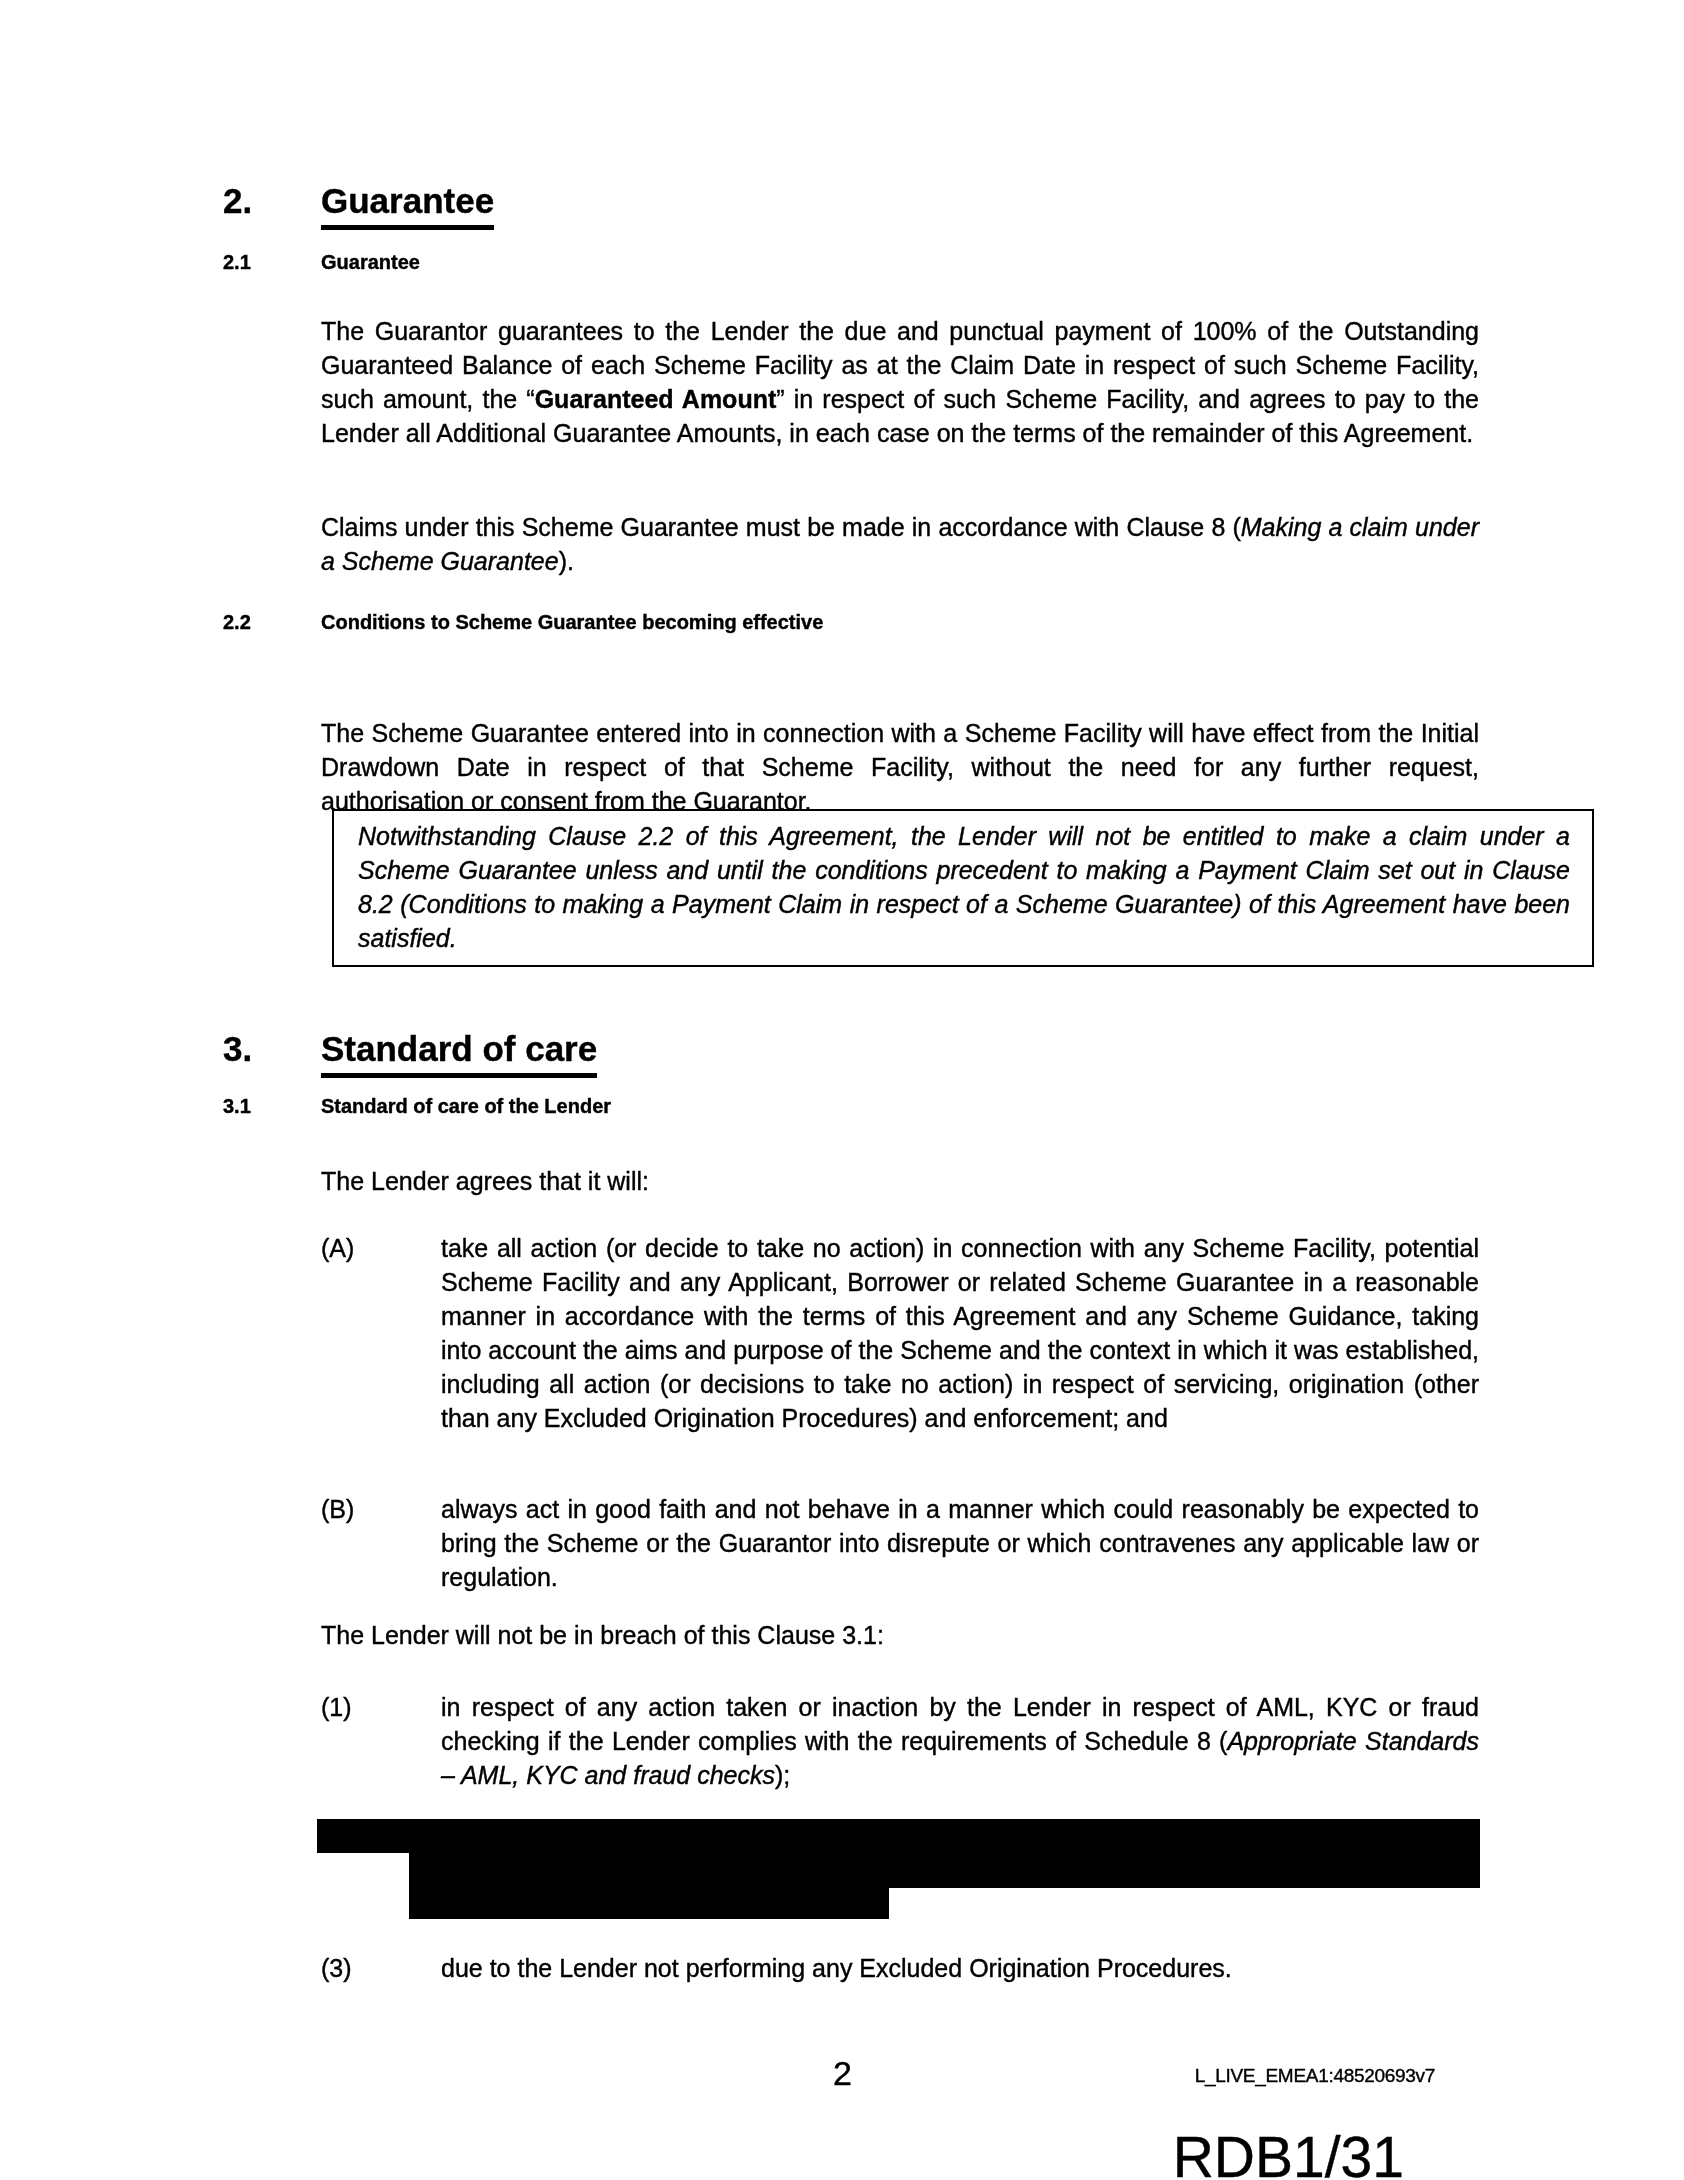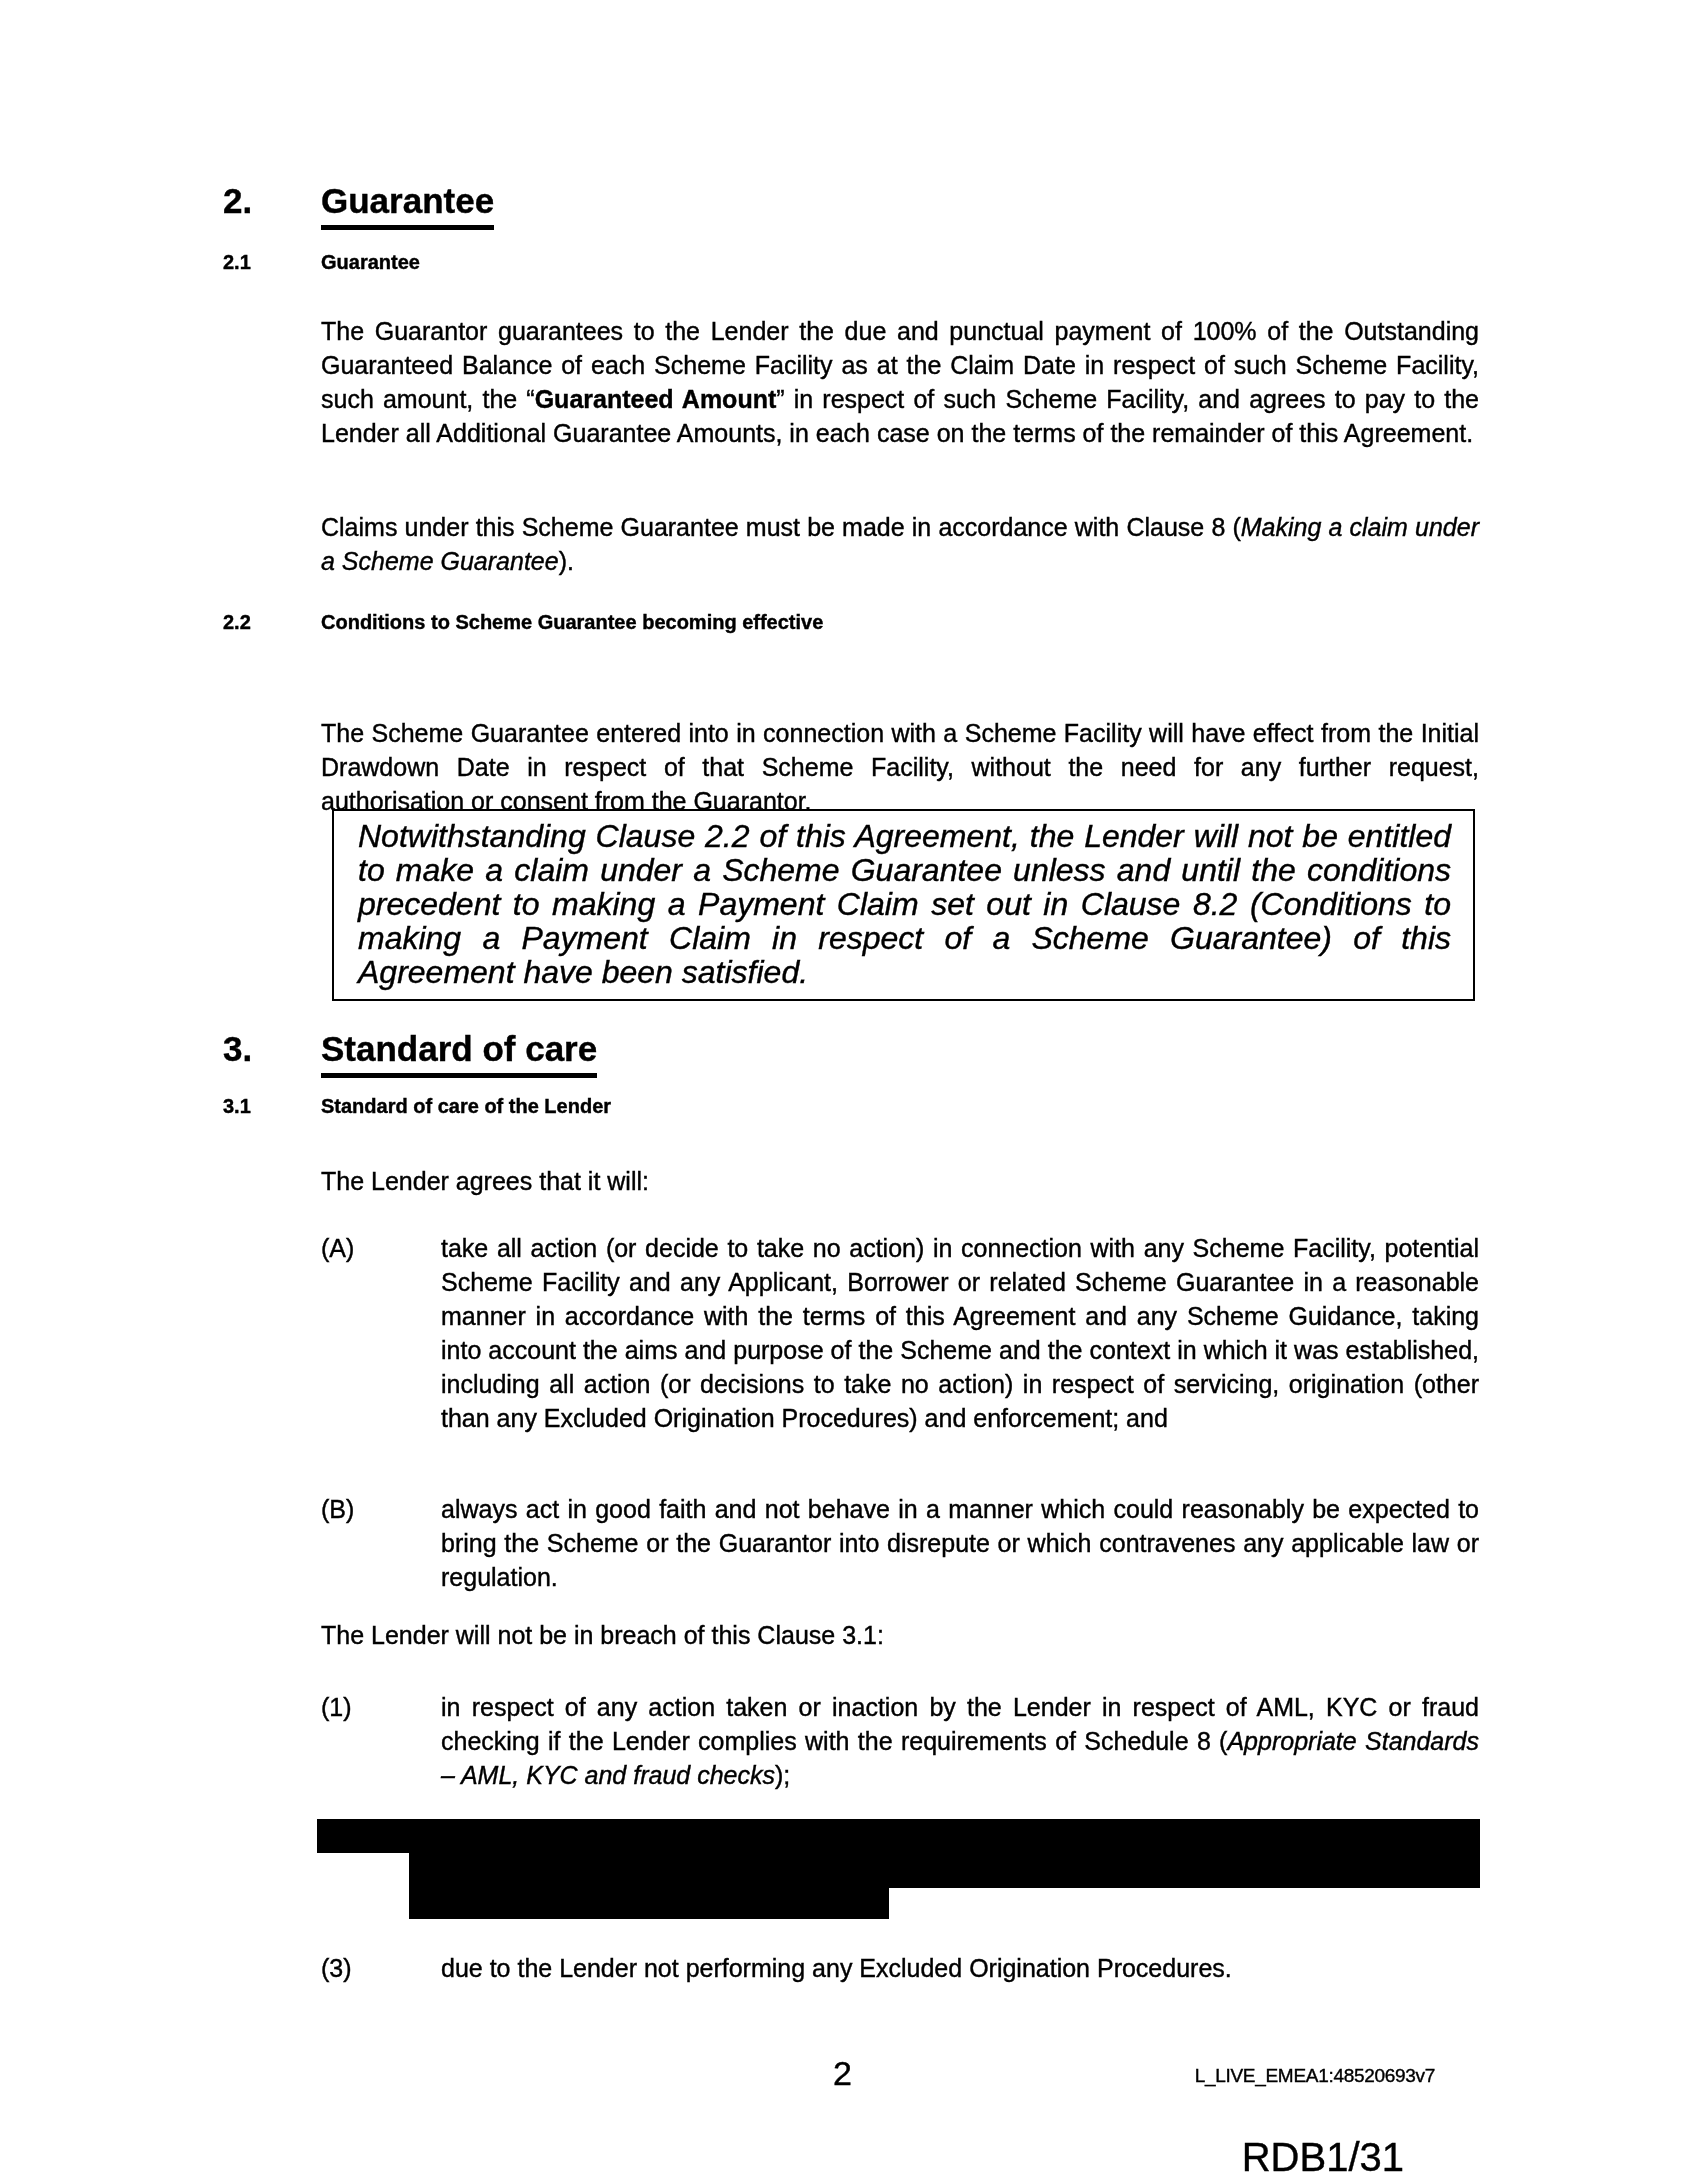--- a/index.html
+++ b/index.html
@@ -38,25 +38,25 @@
     display:flex;
     font-size:25px; line-height:34px;
   }
   .sub .marker { flex:none; width:88px; }
   .sub .text { flex:1; text-align:justify;margin-left:32px; }
 
   
   .notice-box {
     position:absolute;
     left:332px; top:809px;
-    width:1143px;
+    width:1262px;
     box-sizing:border-box;
     border:2.6px solid #000;
     padding:7.7px 22px 10.2px 24px;
-    font-size:32px; line-height:34px;
+    font-size:25px; line-height:34px;
     font-style:italic;
     text-align:justify;
   }
 
   
   span.i { font-style:italic; }
   span.b { font-weight:bold; }
 
   
   .redact { position:absolute; background:#000; }
@@ -74,21 +74,21 @@
   .doc-ref {
     position:absolute;
     right:250px; top:2065px;
     font-size:19px; line-height:22px;
     letter-spacing:-0.3px;
     margin-left:40px;
   }
   .exhibit-stamp {
     position:absolute;
     right:281px; top:2133px;
-    font-size:40px; line-height:48px;
+    font-size:57px; line-height:48px;
   }
 </style>
 </head>
 <body>
 
 <div class="page">
 
   <div class="clause h1" style="top:180px">
     <span class="num">2.</span>
     <span class="title">Guarantee</span>

